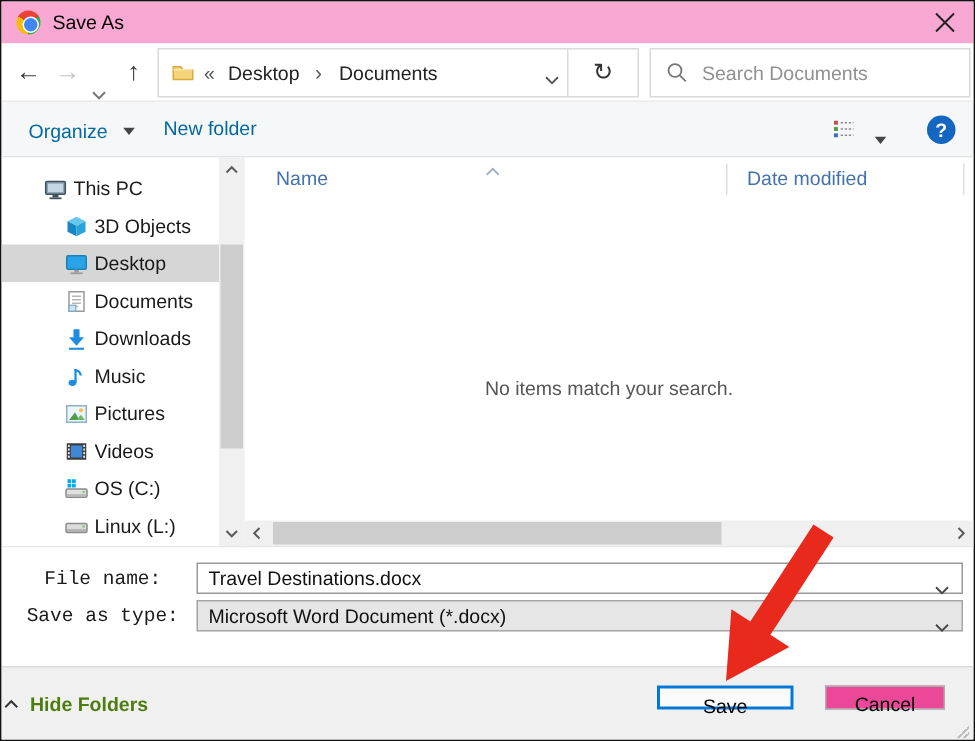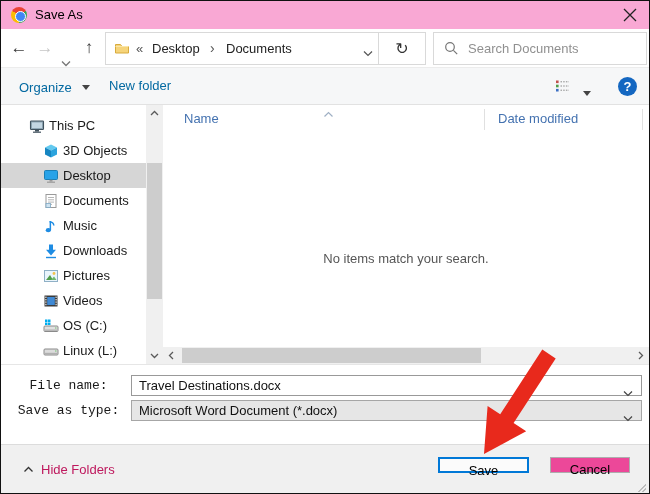--- a/index.html
+++ b/index.html
@@ -104,21 +104,21 @@
   .lbl-savetype { top: 35px; }
   .combo { position: absolute; left: 130px; right: 7px; height: 21px; line-height: 19px; padding-left: 7px;
     background: #fff; border: 1px solid #999; color: #111; }
   .combo-filename { top: 10px; }
   .combo-savetype { top: 35px; background: #e6e6e6; border-color: #a6a6a6; }
   .combo .chev { position: absolute; right: 8px; top: 7px; }
 
   
   .footer { position: absolute; left: 0; top: 443px; width: 100%; height: 51px; background: #f0f0f0;
     border-top: 1px solid #dcdcdc; }
-  .hide-folders { position: absolute; left: 22px; top: 12px; height: 26px; line-height: 26px; color: #be185d; }
+  .hide-folders { position: absolute; left: 1px; top: 12px; height: 26px; line-height: 26px; color: #4d7c0f; font-weight: bold; }
   .hide-folders svg { vertical-align: 1px; margin-right: 7px; }
   .btn { position: absolute; top: 12px; height: 16px; text-align: center; line-height: 23px; color: #000;
     cursor: default; }
   .btn-save { left: 437px; width: 91px; background: #fbfbfb; border: 2px solid #0078d7; }
   .btn-cancel { left: 549px; width: 80px; background: #ec4899; border: 1px solid #adadad; }
   .resize-grip { position: absolute; right: 3px; bottom: 3px; width: 8px; height: 8px;
     background: linear-gradient(135deg, transparent 50%, #bdbdbd 50%, #bdbdbd 60%, transparent 60%,
       transparent 75%, #bdbdbd 75%, #bdbdbd 85%, transparent 85%); }
 
   
@@ -256,35 +256,35 @@
                 <line x1="5" y1="11.4" x2="9" y2="11.4"></line>
               </g>
               <rect x="3" y="10.5" width="4.5" height="4" fill="#cfe3f0" stroke="#7da7c4" stroke-width="0.8"></rect>
             </svg>
         </span>
         <span class="lbl">Documents</span>
       </div>
       <div class="side-item lvl2">
         <span class="icon">
           <svg width="16" height="16" viewBox="0 0 16 16">
+              <polygon points="8,12.5 3,6.8 6,6.8 6,1.5 10,1.5 10,6.8 13,6.8" fill="#1e8ce3"></polygon>
+              <rect x="3" y="13.8" width="10" height="1.4" fill="#1e8ce3"></rect>
+            </svg>
+        </span>
+        <span class="lbl">Downloads</span>
+      </div>
+      <div class="side-item lvl2">
+        <span class="icon">
+          <svg width="16" height="16" viewBox="0 0 16 16">
               <ellipse cx="5.3" cy="12.2" rx="2.6" ry="2.1" fill="#1e8ce3"></ellipse>
               <rect x="6.6" y="3" width="1.5" height="9.2" fill="#1e8ce3"></rect>
               <path d="M6.6 3 C 9.5 3.2, 11.2 4.6, 11.6 7.4 L 10.1 7.4 C 9.8 5.4, 8.6 4.6, 6.6 4.5 Z" fill="#1e8ce3"></path>
             </svg>
         </span>
         <span class="lbl">Music</span>
-      </div>
-      <div class="side-item lvl2">
-        <span class="icon">
-          <svg width="16" height="16" viewBox="0 0 16 16">
-              <polygon points="8,12.5 3,6.8 6,6.8 6,1.5 10,1.5 10,6.8 13,6.8" fill="#1e8ce3"></polygon>
-              <rect x="3" y="13.8" width="10" height="1.4" fill="#1e8ce3"></rect>
-            </svg>
-        </span>
-        <span class="lbl">Downloads</span>
       </div>
       <div class="side-item lvl2">
         <span class="icon">
           <svg width="16" height="16" viewBox="0 0 16 16">
               <rect x="1.5" y="2.5" width="13" height="11" fill="#eaf5fc" stroke="#8fb0c6" stroke-width="1"></rect>
               <polygon points="3,12 7,7 10,12" fill="#4f9d4a"></polygon>
               <polygon points="8,12 11,8.5 13.5,12" fill="#6fb86a"></polygon>
               <circle cx="11" cy="5.5" r="1.4" fill="#f3c24b"></circle>
             </svg>
         </span>

